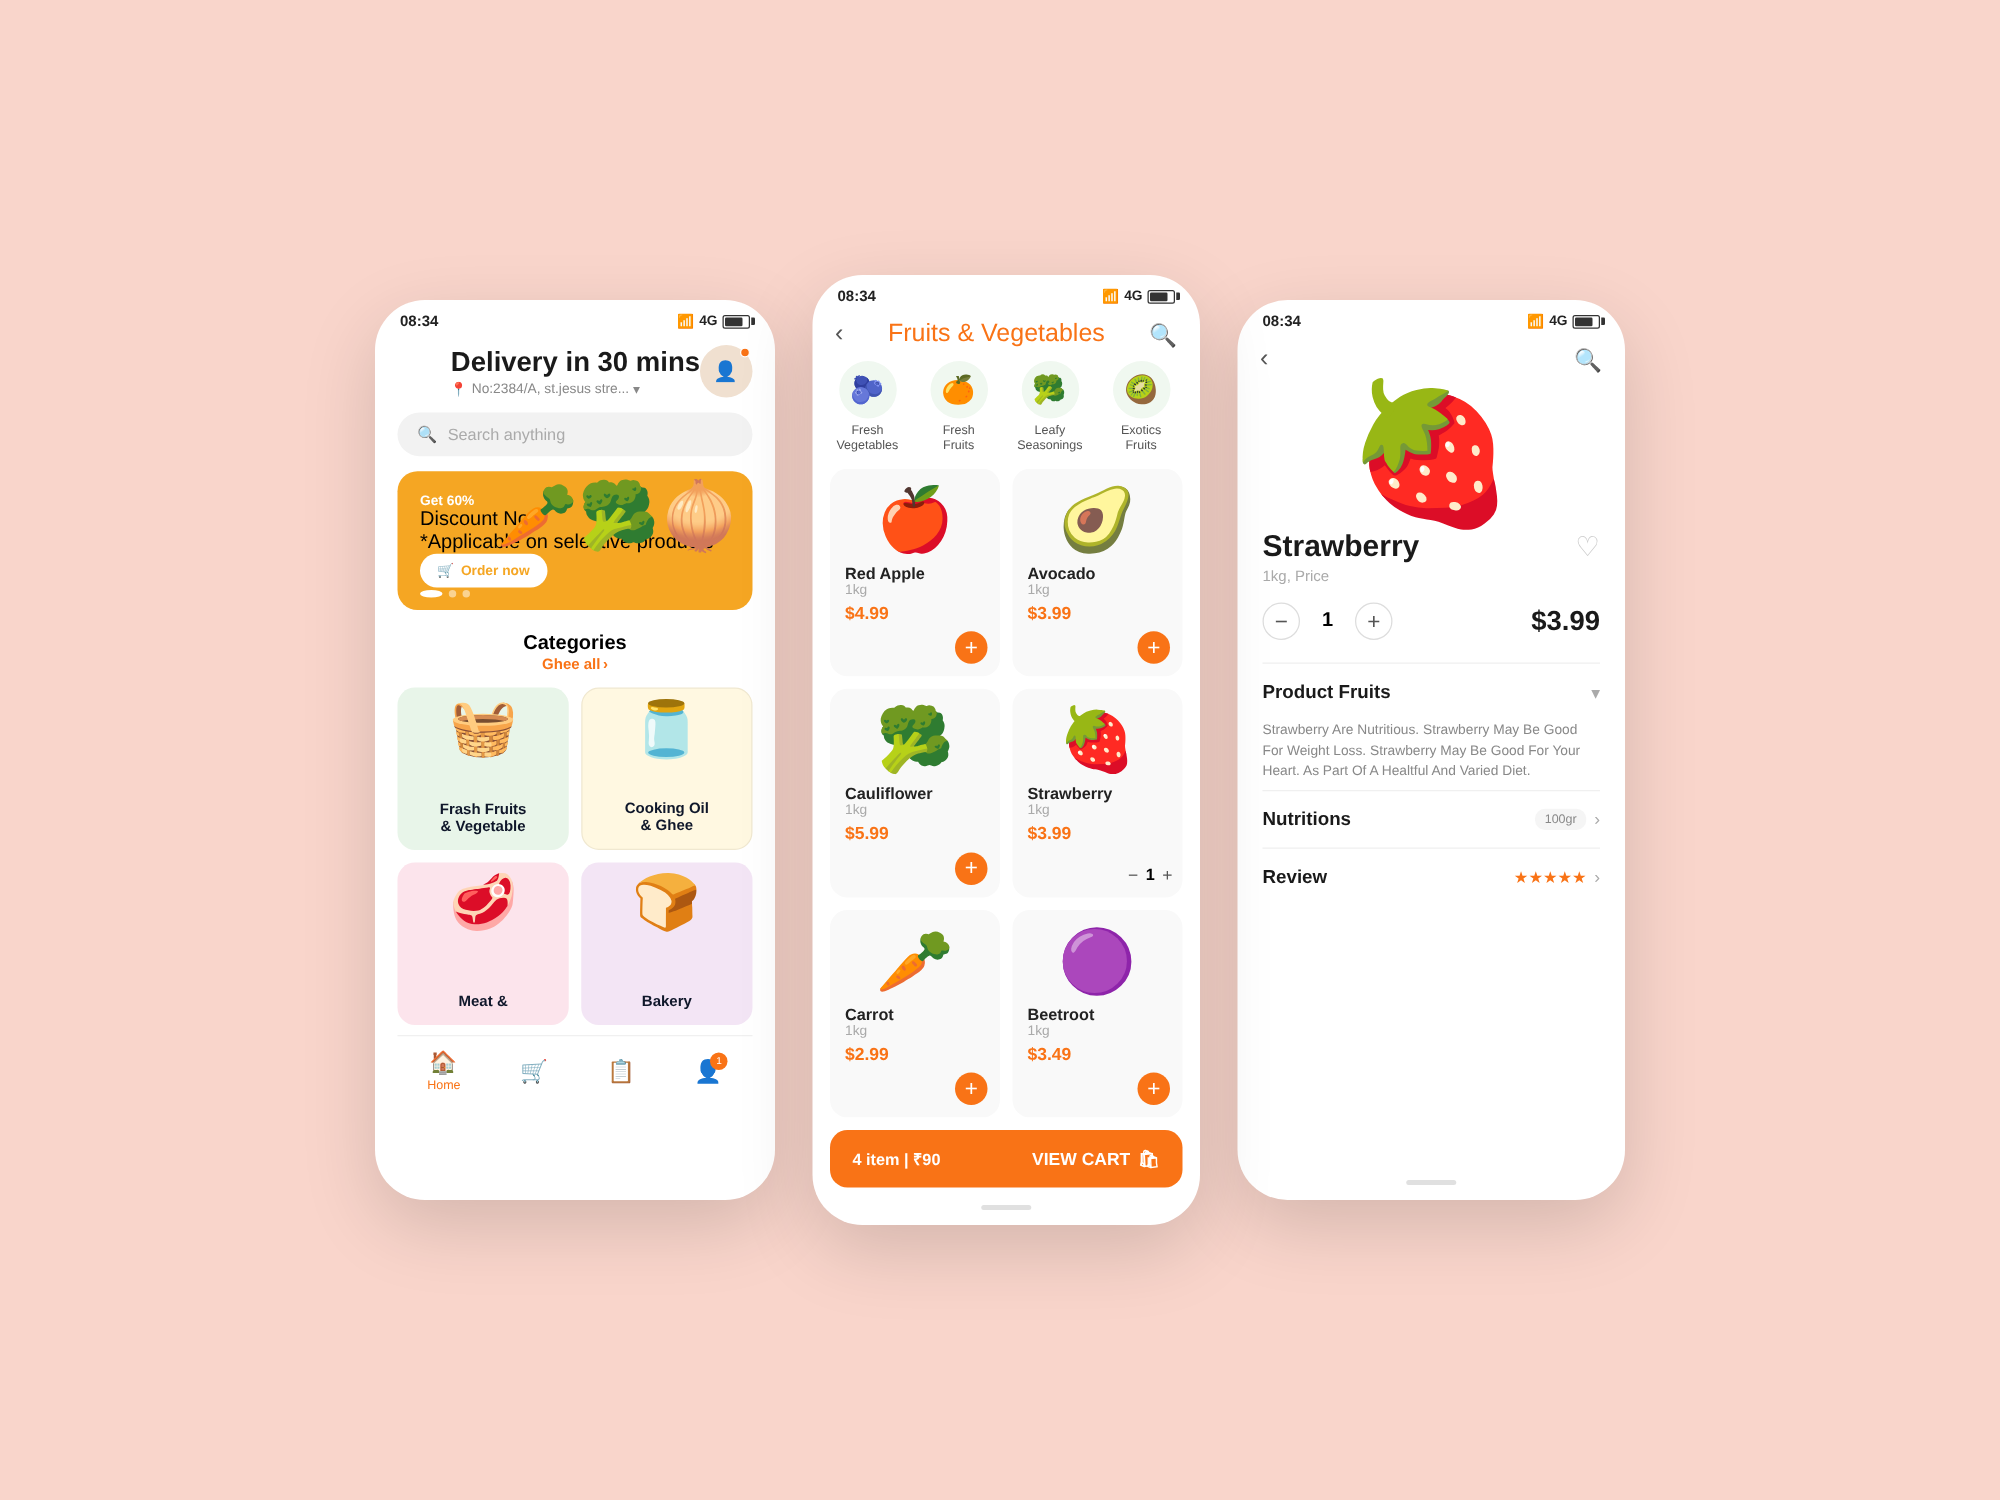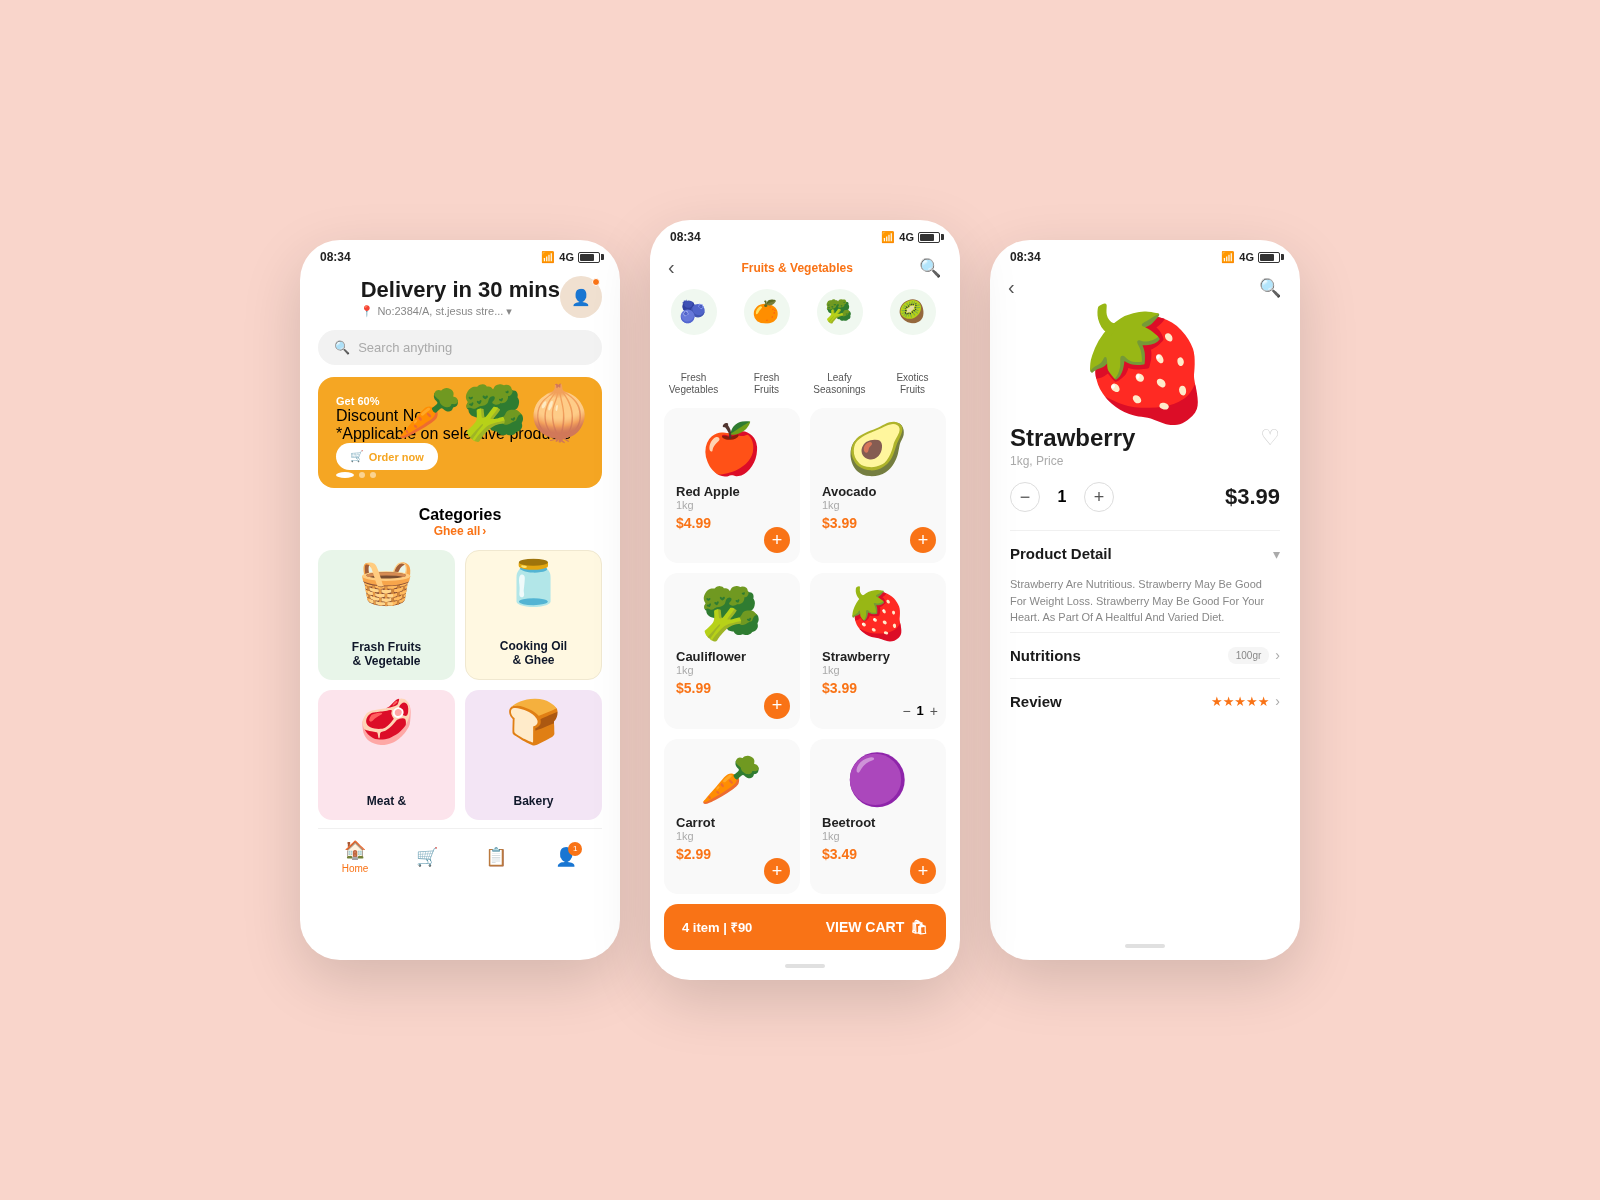--- a/index.html
+++ b/index.html
@@ -104,27 +104,27 @@
     }
     .nav-item { display: flex; flex-direction: column; align-items: center; font-size: 10px; gap: 2px; cursor: pointer; }
     .nav-item.active { color: #f97316; }
     .nav-item .nav-icon { font-size: 18px; }
     .nav-badge { background: #f97316; color: #fff; font-size: 8px; border-radius: 50%; width: 14px; height: 14px; display: flex; align-items: center; justify-content: center; position: absolute; top: -4px; right: -4px; }
 
     
     .screen2-content { padding: 0; overflow: hidden; height: calc(100% - 36px); display: flex; flex-direction: column; }
     .screen2-header { display: flex; align-items: center; justify-content: space-between; padding: 8px 18px 10px; }
     .back-btn { font-size: 20px; color: #555; cursor: pointer; }
-    .screen2-title { color: #f97316; font-size: 12px; font-weight: 700; }
+    .screen2-title { color: #f97316; font-size: 20px; font-weight: 400; }
     .search-icon-btn { font-size: 18px; color: #555; cursor: pointer; }
 
     .cat-pills { display: flex; gap: 18px; padding: 0 16px 12px; overflow-x: auto; }
     .cat-pill { display: flex; flex-direction: column; align-items: center; gap: 4px; min-width: 55px; cursor: pointer; }
     .cat-pill-icon { width: 46px; height: 46px; border-radius: 50%; background: #f0f8f0; display: flex; align-items: center; justify-content: center; font-size: 22px; }
-    .cat-pill-label { font-size: 10px; text-align: center; color: #555; font-weight: 500; line-height: 1.2; margin-top: 33px; }
+    .cat-pill-label { font-size: 10px; text-align: center; color: #555; font-weight: 500; line-height: 1.2; }
 
     .product-grid { display: grid; grid-template-columns: 1fr 1fr; gap: 10px; padding: 0 14px; flex: 1; overflow-y: auto; }
     .product-card { background: #f9f9f9; border-radius: 14px; padding: 12px; position: relative; }
     .product-img { font-size: 50px; text-align: center; margin-bottom: 6px; }
     .product-name { font-size: 13px; font-weight: 700; color: #222; }
     .product-weight { font-size: 11px; color: #aaa; }
     .product-price { color: #f97316; font-size: 14px; font-weight: 700; margin-top: 4px; }
     .add-btn {
       position: absolute; bottom: 10px; right: 10px;
       background: #f97316; color: #fff; width: 26px; height: 26px; border-radius: 50%;
@@ -412,21 +412,21 @@
         <div class="product-sub">1kg, Price</div>
 
         <div class="qty-price-row">
           <button class="qty-circle-btn">−</button>
           <span class="qty-num">1</span>
           <button class="qty-circle-btn">+</button>
           <span class="big-price">$3.99</span>
         </div>
 
         <div class="section-row">
-          <span class="section-label">Product Detail</span>
+          <span class="section-label">Product Fruits</span>
           <span class="section-chevron">▾</span>
         </div>
         <div class="product-desc">Strawberry Are Nutritious. Strawberry May Be Good For Weight Loss. Strawberry May Be Good For Your Heart. As Part Of A Healtful And Varied Diet.</div>
 
         <div class="section-row">
           <span class="section-label">Nutritions</span>
           <div style="display:flex;align-items:center;gap:6px;">
             <span class="nutrition-badge">100gr</span>
             <span class="section-chevron">›</span>
           </div>

